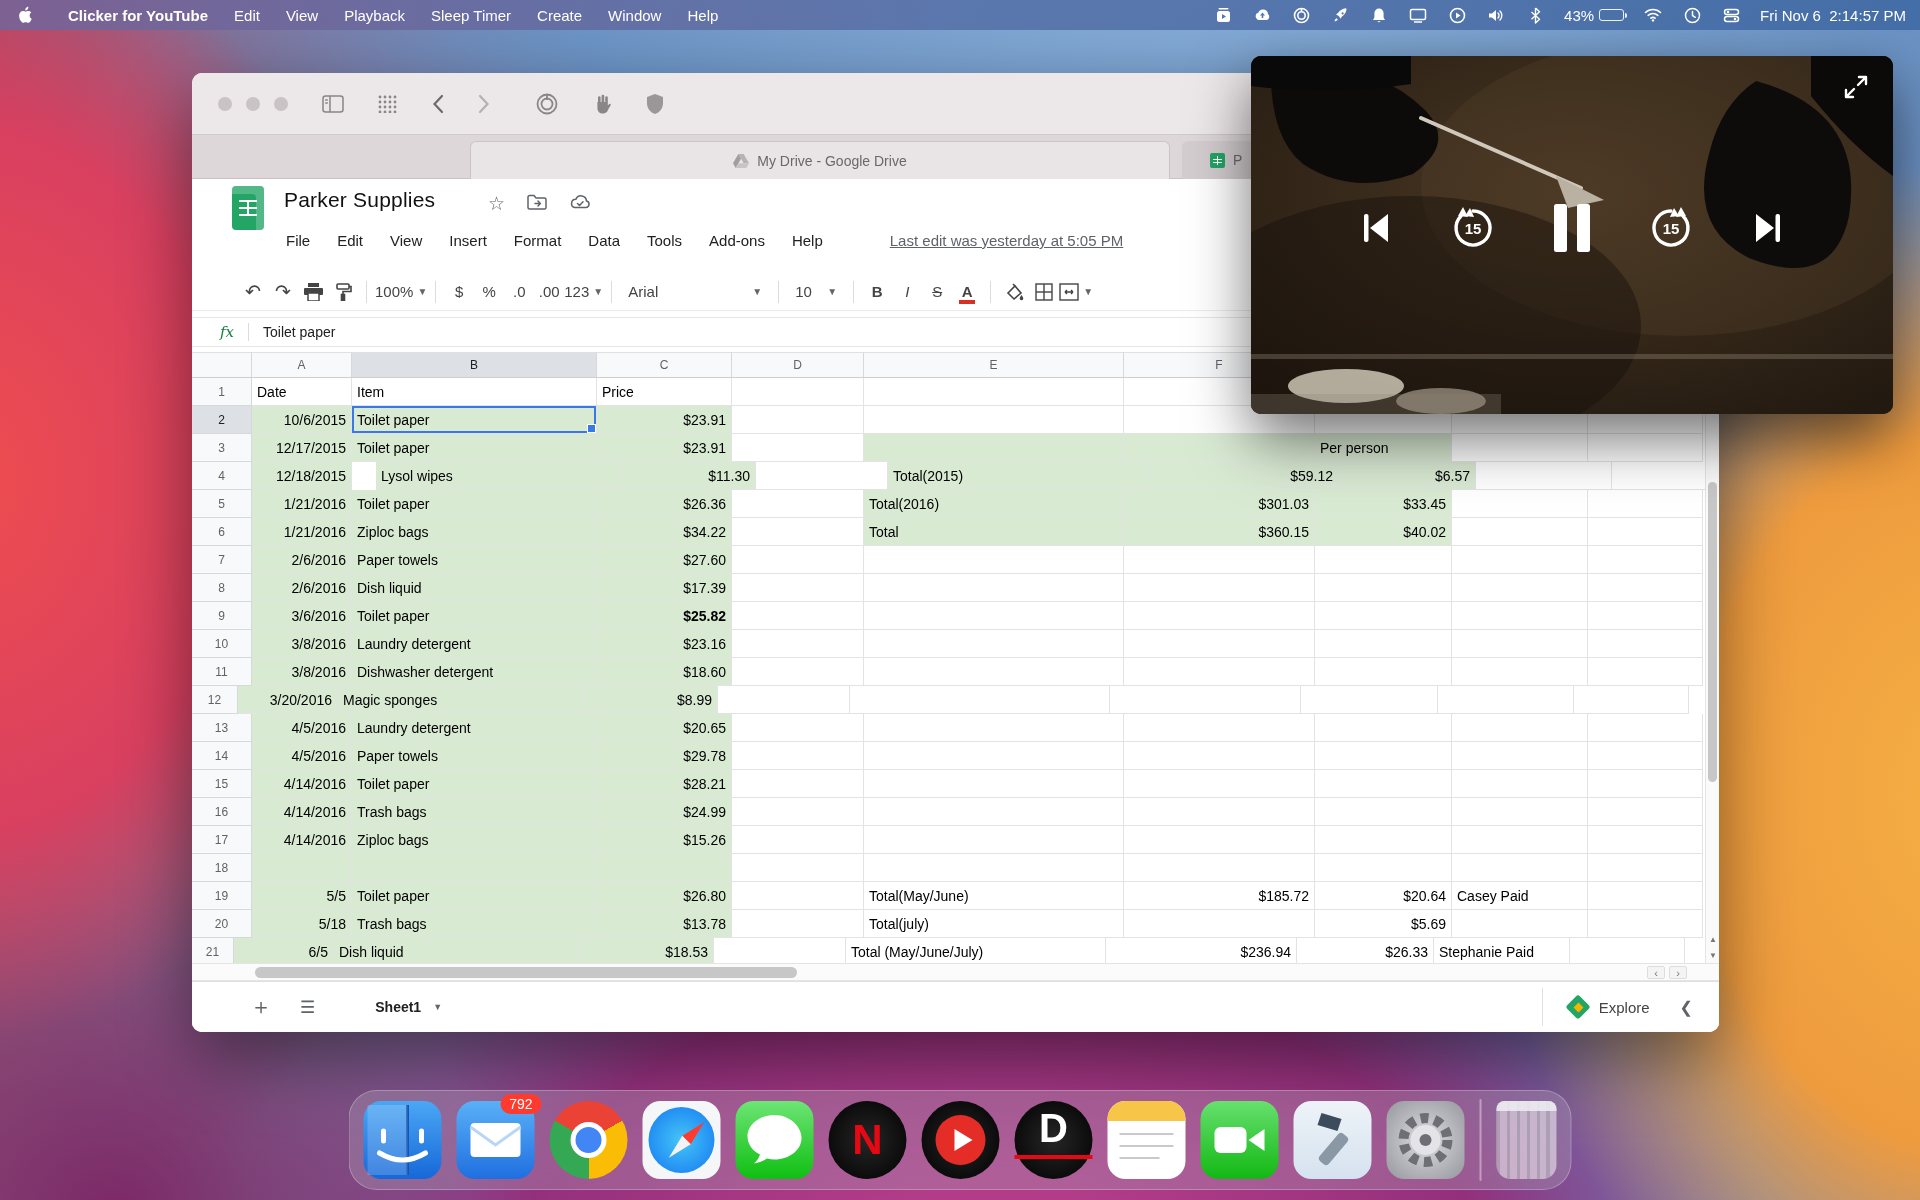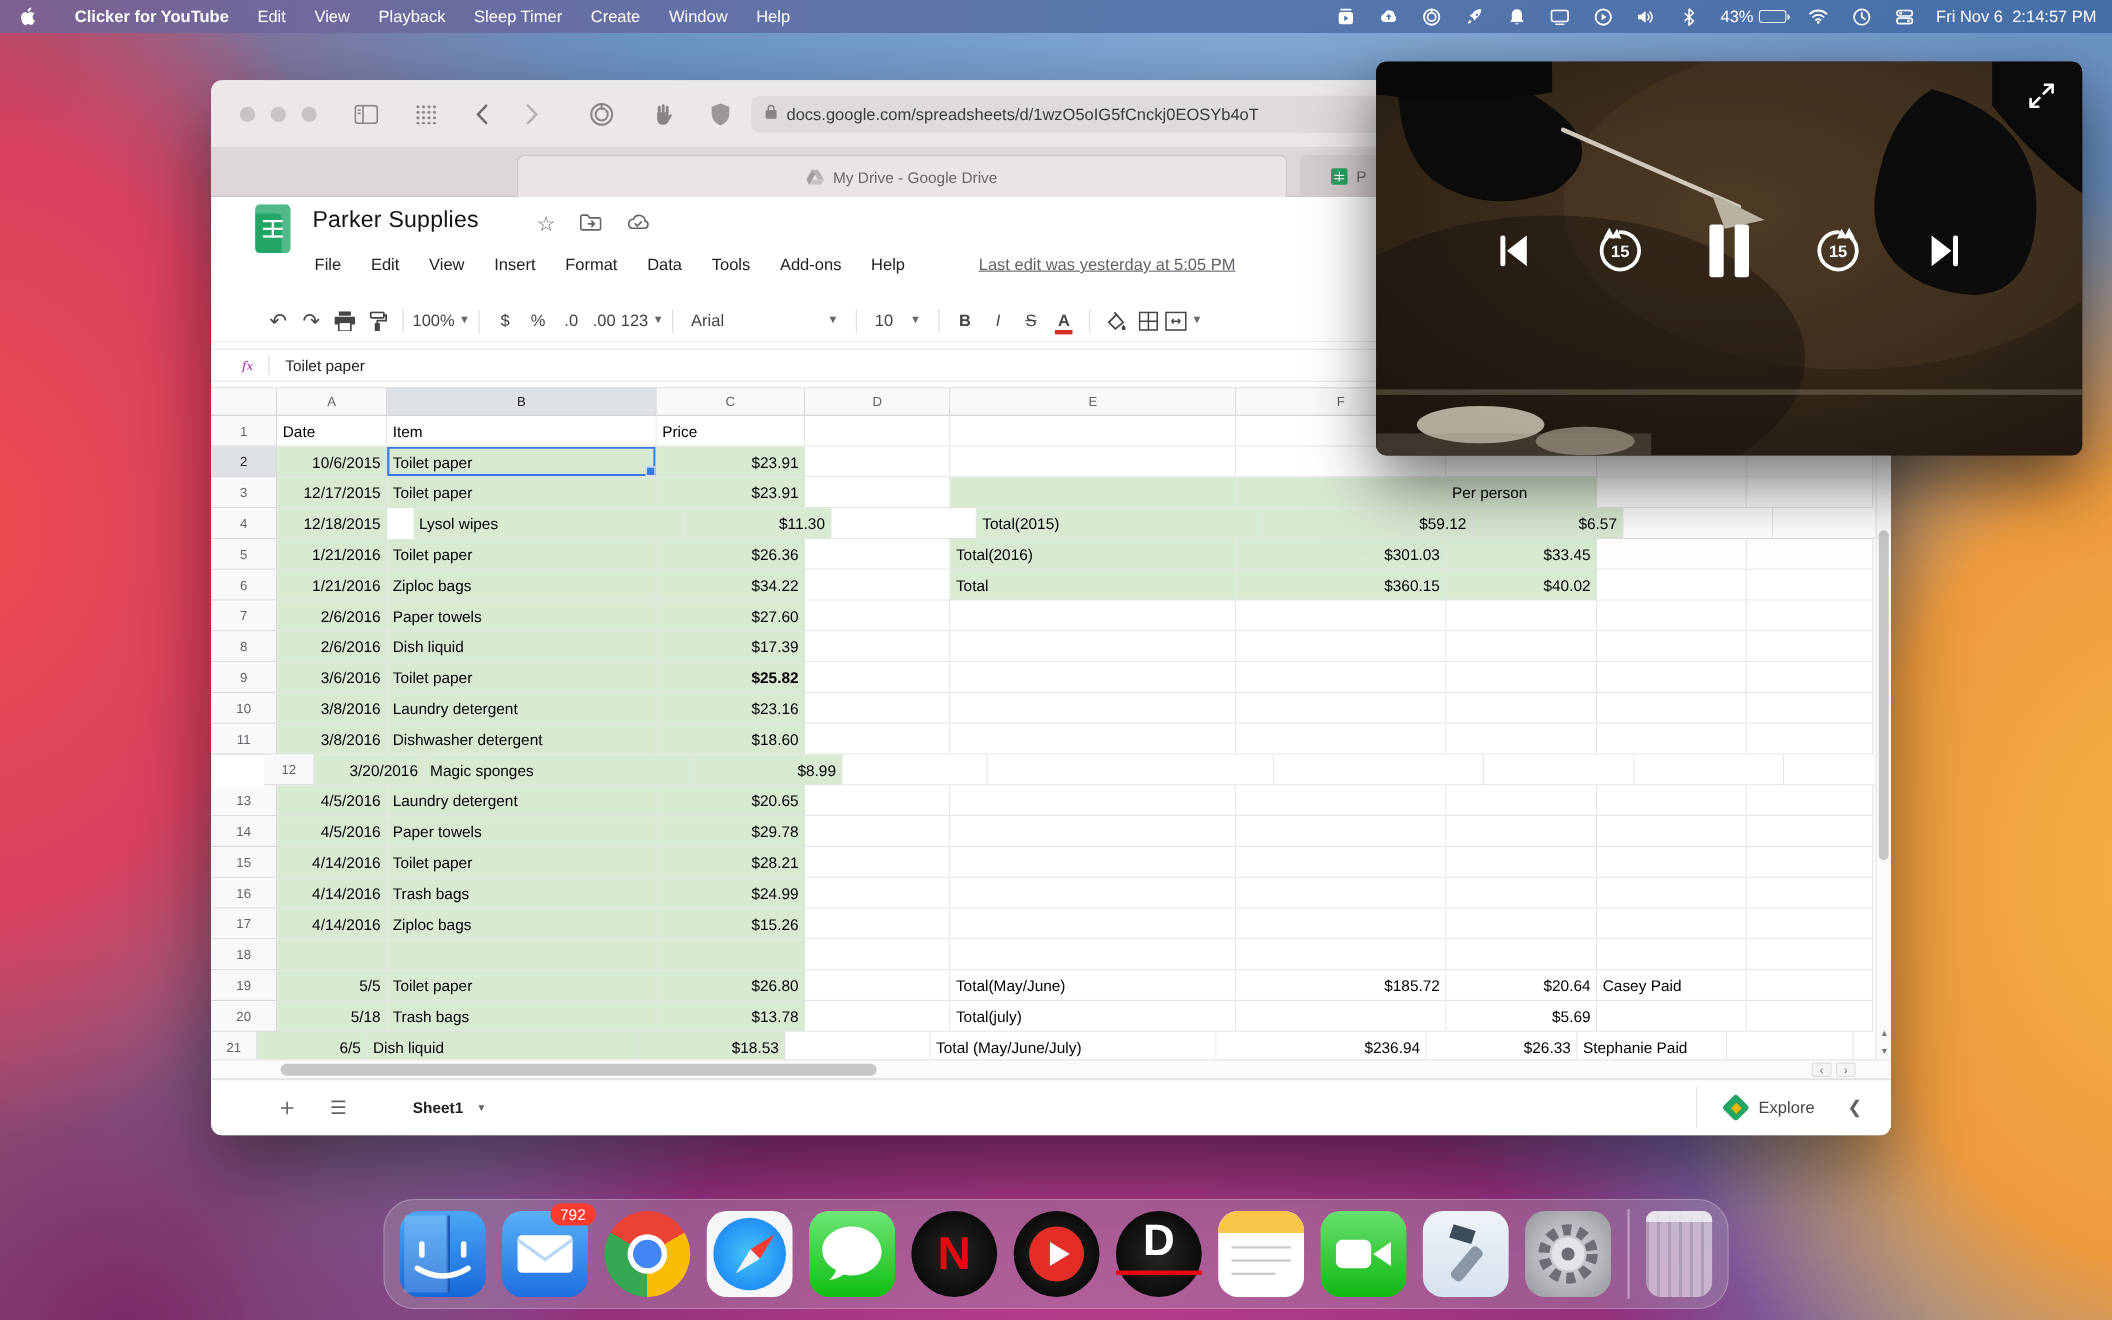--- a/index.html
+++ b/index.html
@@ -70,21 +70,21 @@
 .tcaret{font-size:10px;color:#666;margin-left:4px}
 .tundo{font-size:19px}
 .fontbox{width:150px;justify-content:space-between;padding:0 8px}
 .sizebox{width:58px;justify-content:space-between;padding:0 8px}
 .tbold{font-weight:bold}
 .titalic{font-style:italic}
 .tstrike{text-decoration:line-through}
 .tcolorA{position:relative;font-weight:bold}
 .tcolorA::after{content:'';position:absolute;left:7px;right:7px;bottom:2px;height:4px;background:#d93025}
 .fxbar{position:absolute;left:0;top:137px;width:100%;height:30px;border-top:1px solid #e6e6e6;border-bottom:1px solid #e6e6e6;display:flex;align-items:center}
-.fxlbl{font-family:"DejaVu Serif",serif;font-style:italic;color:#a21caf;font-size:11px;margin-left:28px}
+.fxlbl{font-family:"DejaVu Serif",serif;font-style:italic;color:#15803d;font-size:15px;margin-left:28px}
 .fxdiv{width:1px;height:18px;background:#dadce0;margin:0 14px}
 .fxval{font-size:14px;color:#202124}
 .colrow,.grow{display:flex}
 .colrow{position:absolute;left:0;top:172px}
 .colhdr{height:26px;background:#f8f9fa;border-right:1px solid #d7d8d9;border-bottom:1px solid #cdced0;border-top:1px solid #e0e0e0;
   display:flex;align-items:center;justify-content:center;font-size:12px;color:#5f6368;flex:none}
 .colhdr.sel{background:#dde1e6;color:#202124}
 .gridrows{position:absolute;left:0;top:198px;width:1522px;height:585px;overflow:hidden}
 .cell{height:28px;border-right:1px solid #e2e3e3;border-bottom:1px solid #e2e3e3;font-size:14px;color:#000;
   padding:0 5px;display:flex;align-items:center;white-space:nowrap;overflow:hidden;flex:none;background:#fff}
@@ -315,27 +315,20 @@
     <span class="bicon">
         <svg width="20" height="22" viewBox="0 0 20 22" fill="#8a8587">
           <path d="M6 9V4.5a1.3 1.3 0 012.6 0V9h1V3a1.3 1.3 0 012.6 0v6h1V4.5a1.3 1.3 0 012.6 0V12c0 .8 1.6-2 2.8-1 .9.8-1.7 3.8-2.6 6-.8 2-2.4 3.5-5 3.5-3.6 0-5.6-2.3-5.6-5.8V9z"></path>
         </svg>
       </span>
     <span class="bicon">
         <svg width="18" height="22" viewBox="0 0 18 22" fill="#9b9697">
           <path d="M9 1l8 3v6c0 5.5-3.4 9.4-8 11-4.6-1.6-8-5.5-8-11V4z"></path>
         </svg>
       </span>
-    <div class="urlpill">
-      <span class="lock"><svg width="12" height="15" viewBox="0 0 12 15" fill="#8a8587">
-            <rect x="1" y="6" width="10" height="8" rx="1.5"></rect>
-            <path d="M3.5 6V4.5a2.5 2.5 0 015 0V6" fill="none" stroke="#8a8587" stroke-width="1.5"></path>
-          </svg></span>
-      <span class="urltext">docs.google.com/spreadsheets/d/1wzO5oIG5fCnckj0EOSYb4oT</span>
-    </div>
   </div>
   <div class="tabstrip">
     <div class="tab tab1">
       <svg class="driveicon" viewBox="0 0 24 21">
           <path d="M8 0h8l8 14h-8z" fill="#b7b2b3"></path>
           <path d="M8 0L0 14l4 7 8-14z" fill="#a29d9e"></path>
           <path d="M4 21l4-7h16l-4 7z" fill="#c8c3c4"></path>
         </svg>
       <span>My Drive - Google Drive</span>
     </div>
@@ -591,21 +584,21 @@
           <div class="cell green" style="width: 245px;">Dishwasher detergent</div>
           <div class="cell green right" style="width: 135px;">$18.60</div>
           <div class="cell" style="width: 132px;"></div>
           <div class="cell" style="width: 260px;"></div>
           <div class="cell" style="width: 191px;"></div>
           <div class="cell" style="width: 137px;"></div>
           <div class="cell" style="width: 136px;"></div>
           <div class="cell" style="width: 115px;"></div>
         </div>
         <div class="grow">
-          <div class="cell rowhdr" style="width: 46px; margin-left: 48px;">12</div>
+          <div class="cell rowhdr" style="width: 46px;">12</div>
           <div class="cell green right" style="width: 100px;">3/20/2016</div>
           <div class="cell green" style="width: 245px;">Magic sponges</div>
           <div class="cell green right" style="width: 135px;">$8.99</div>
           <div class="cell" style="width: 132px;"></div>
           <div class="cell" style="width: 260px;"></div>
           <div class="cell" style="width: 191px;"></div>
           <div class="cell" style="width: 137px;"></div>
           <div class="cell" style="width: 136px;"></div>
           <div class="cell" style="width: 115px;"></div>
         </div>

